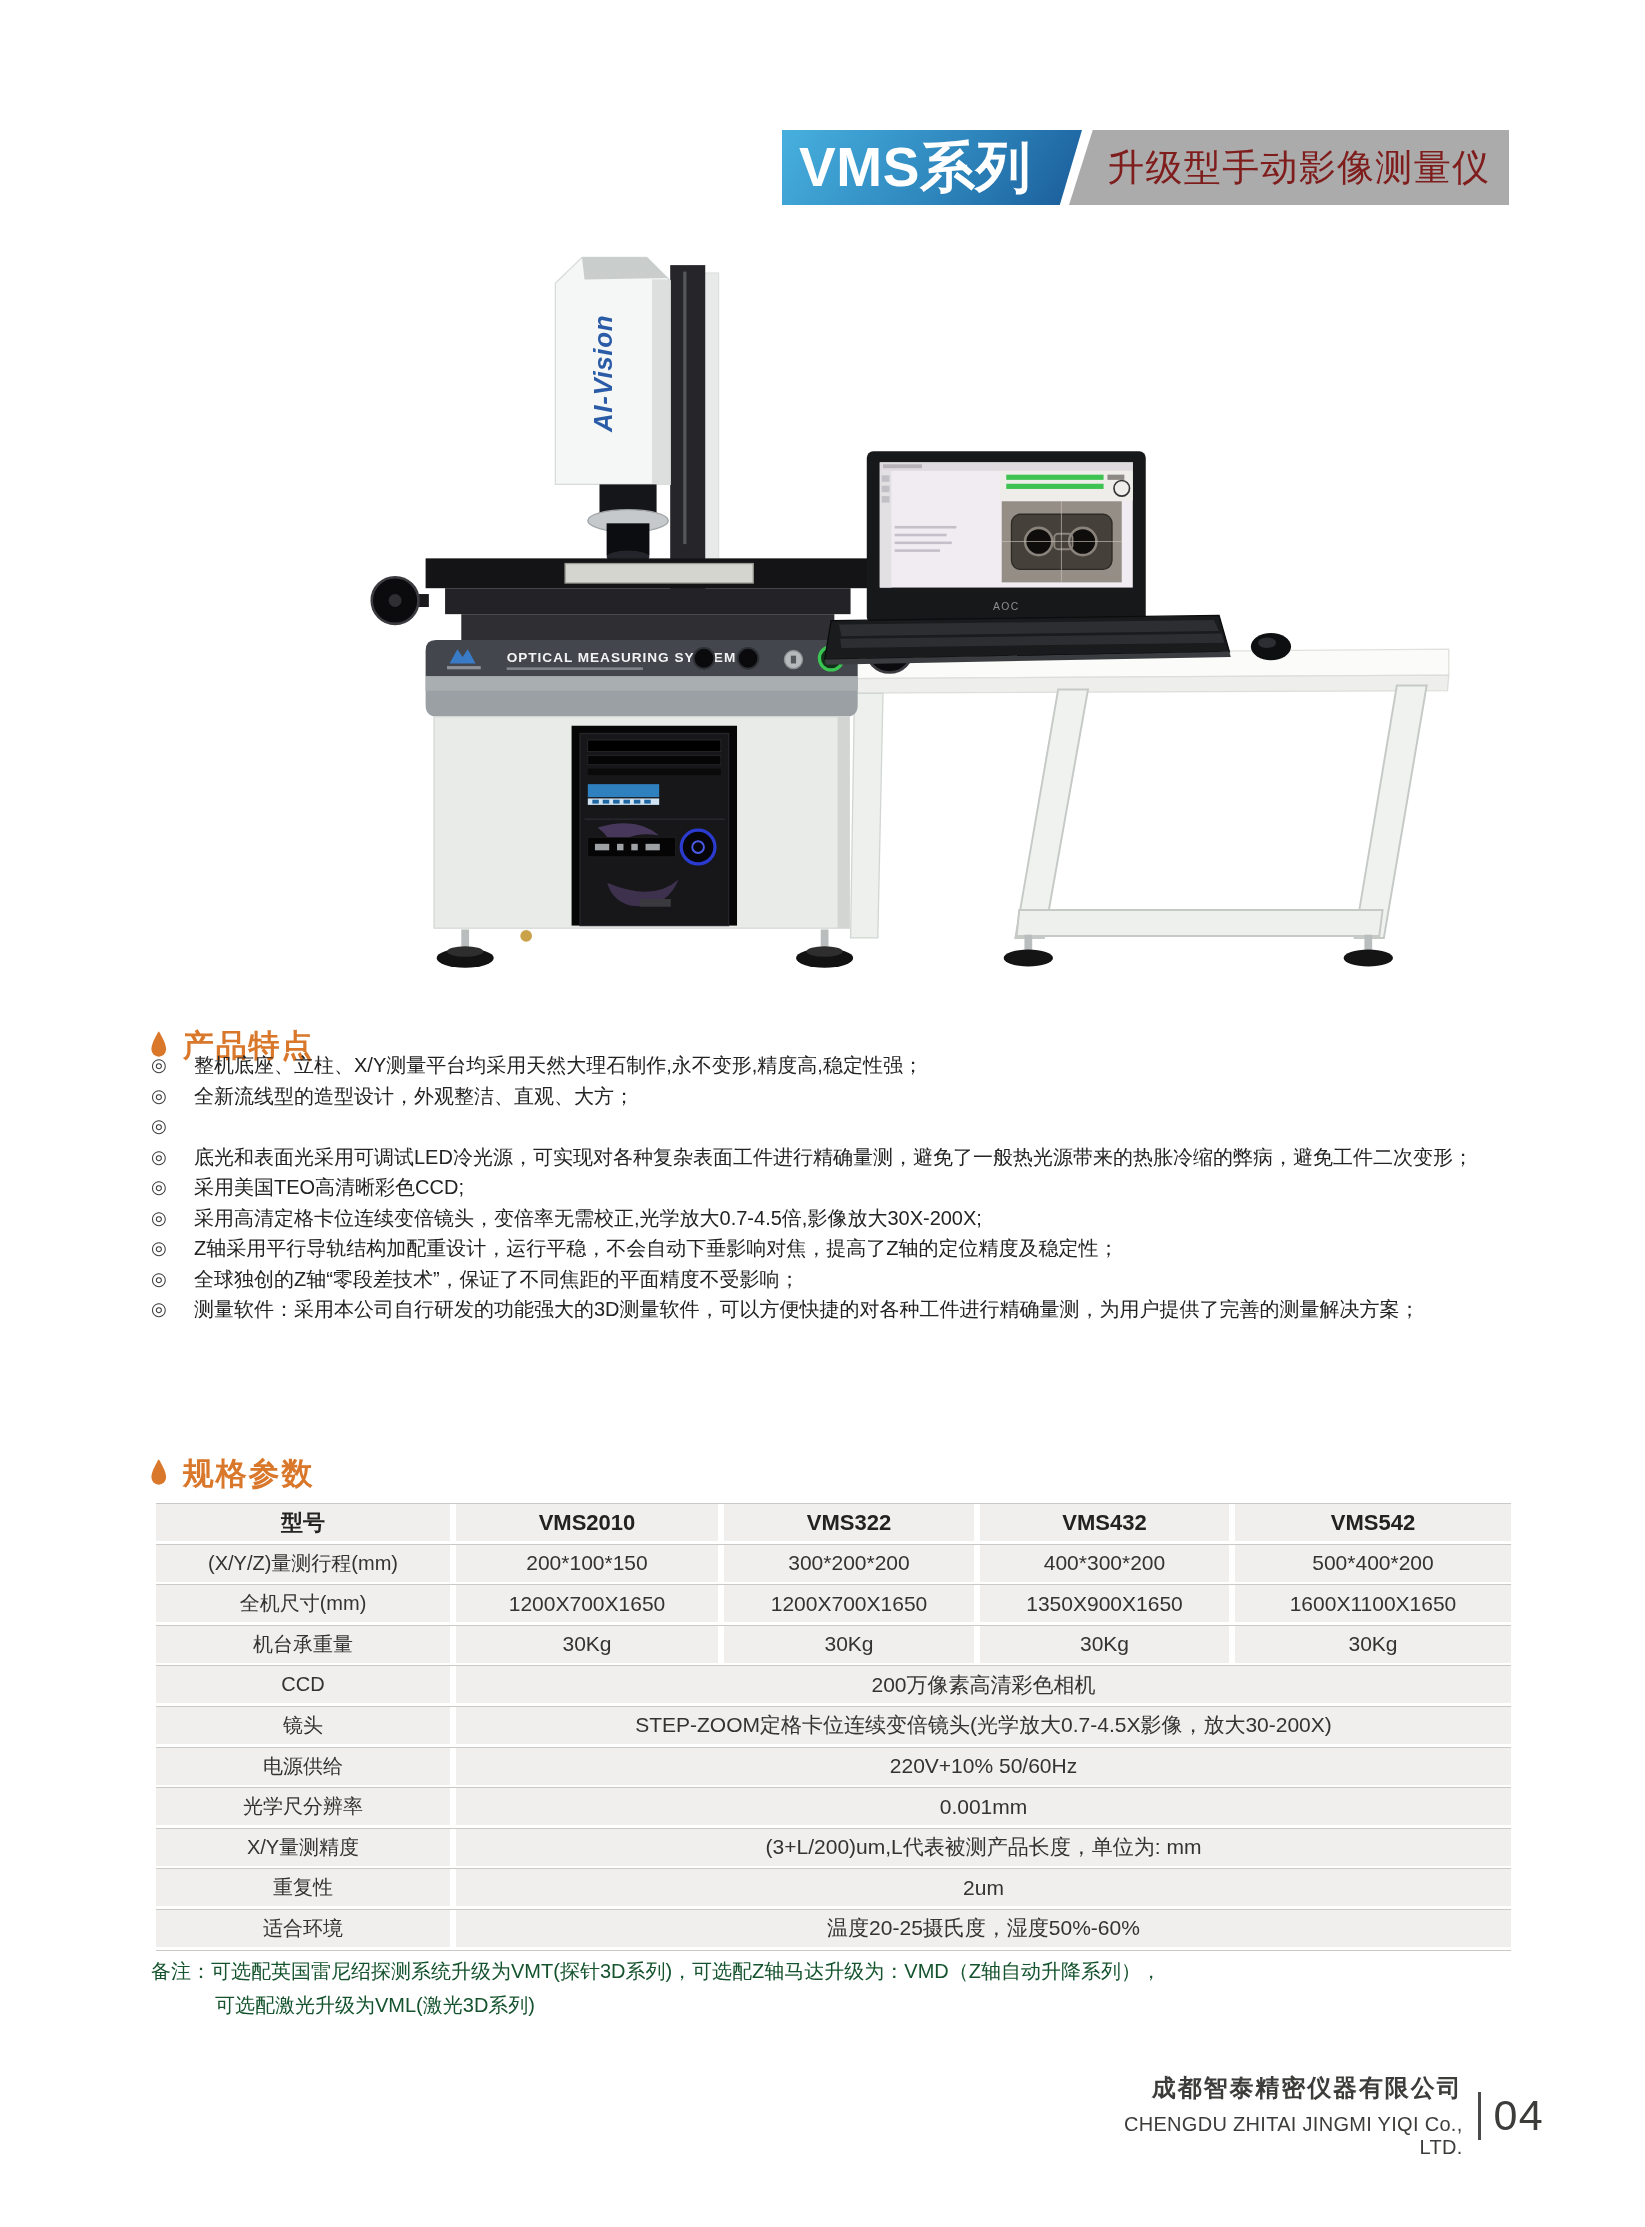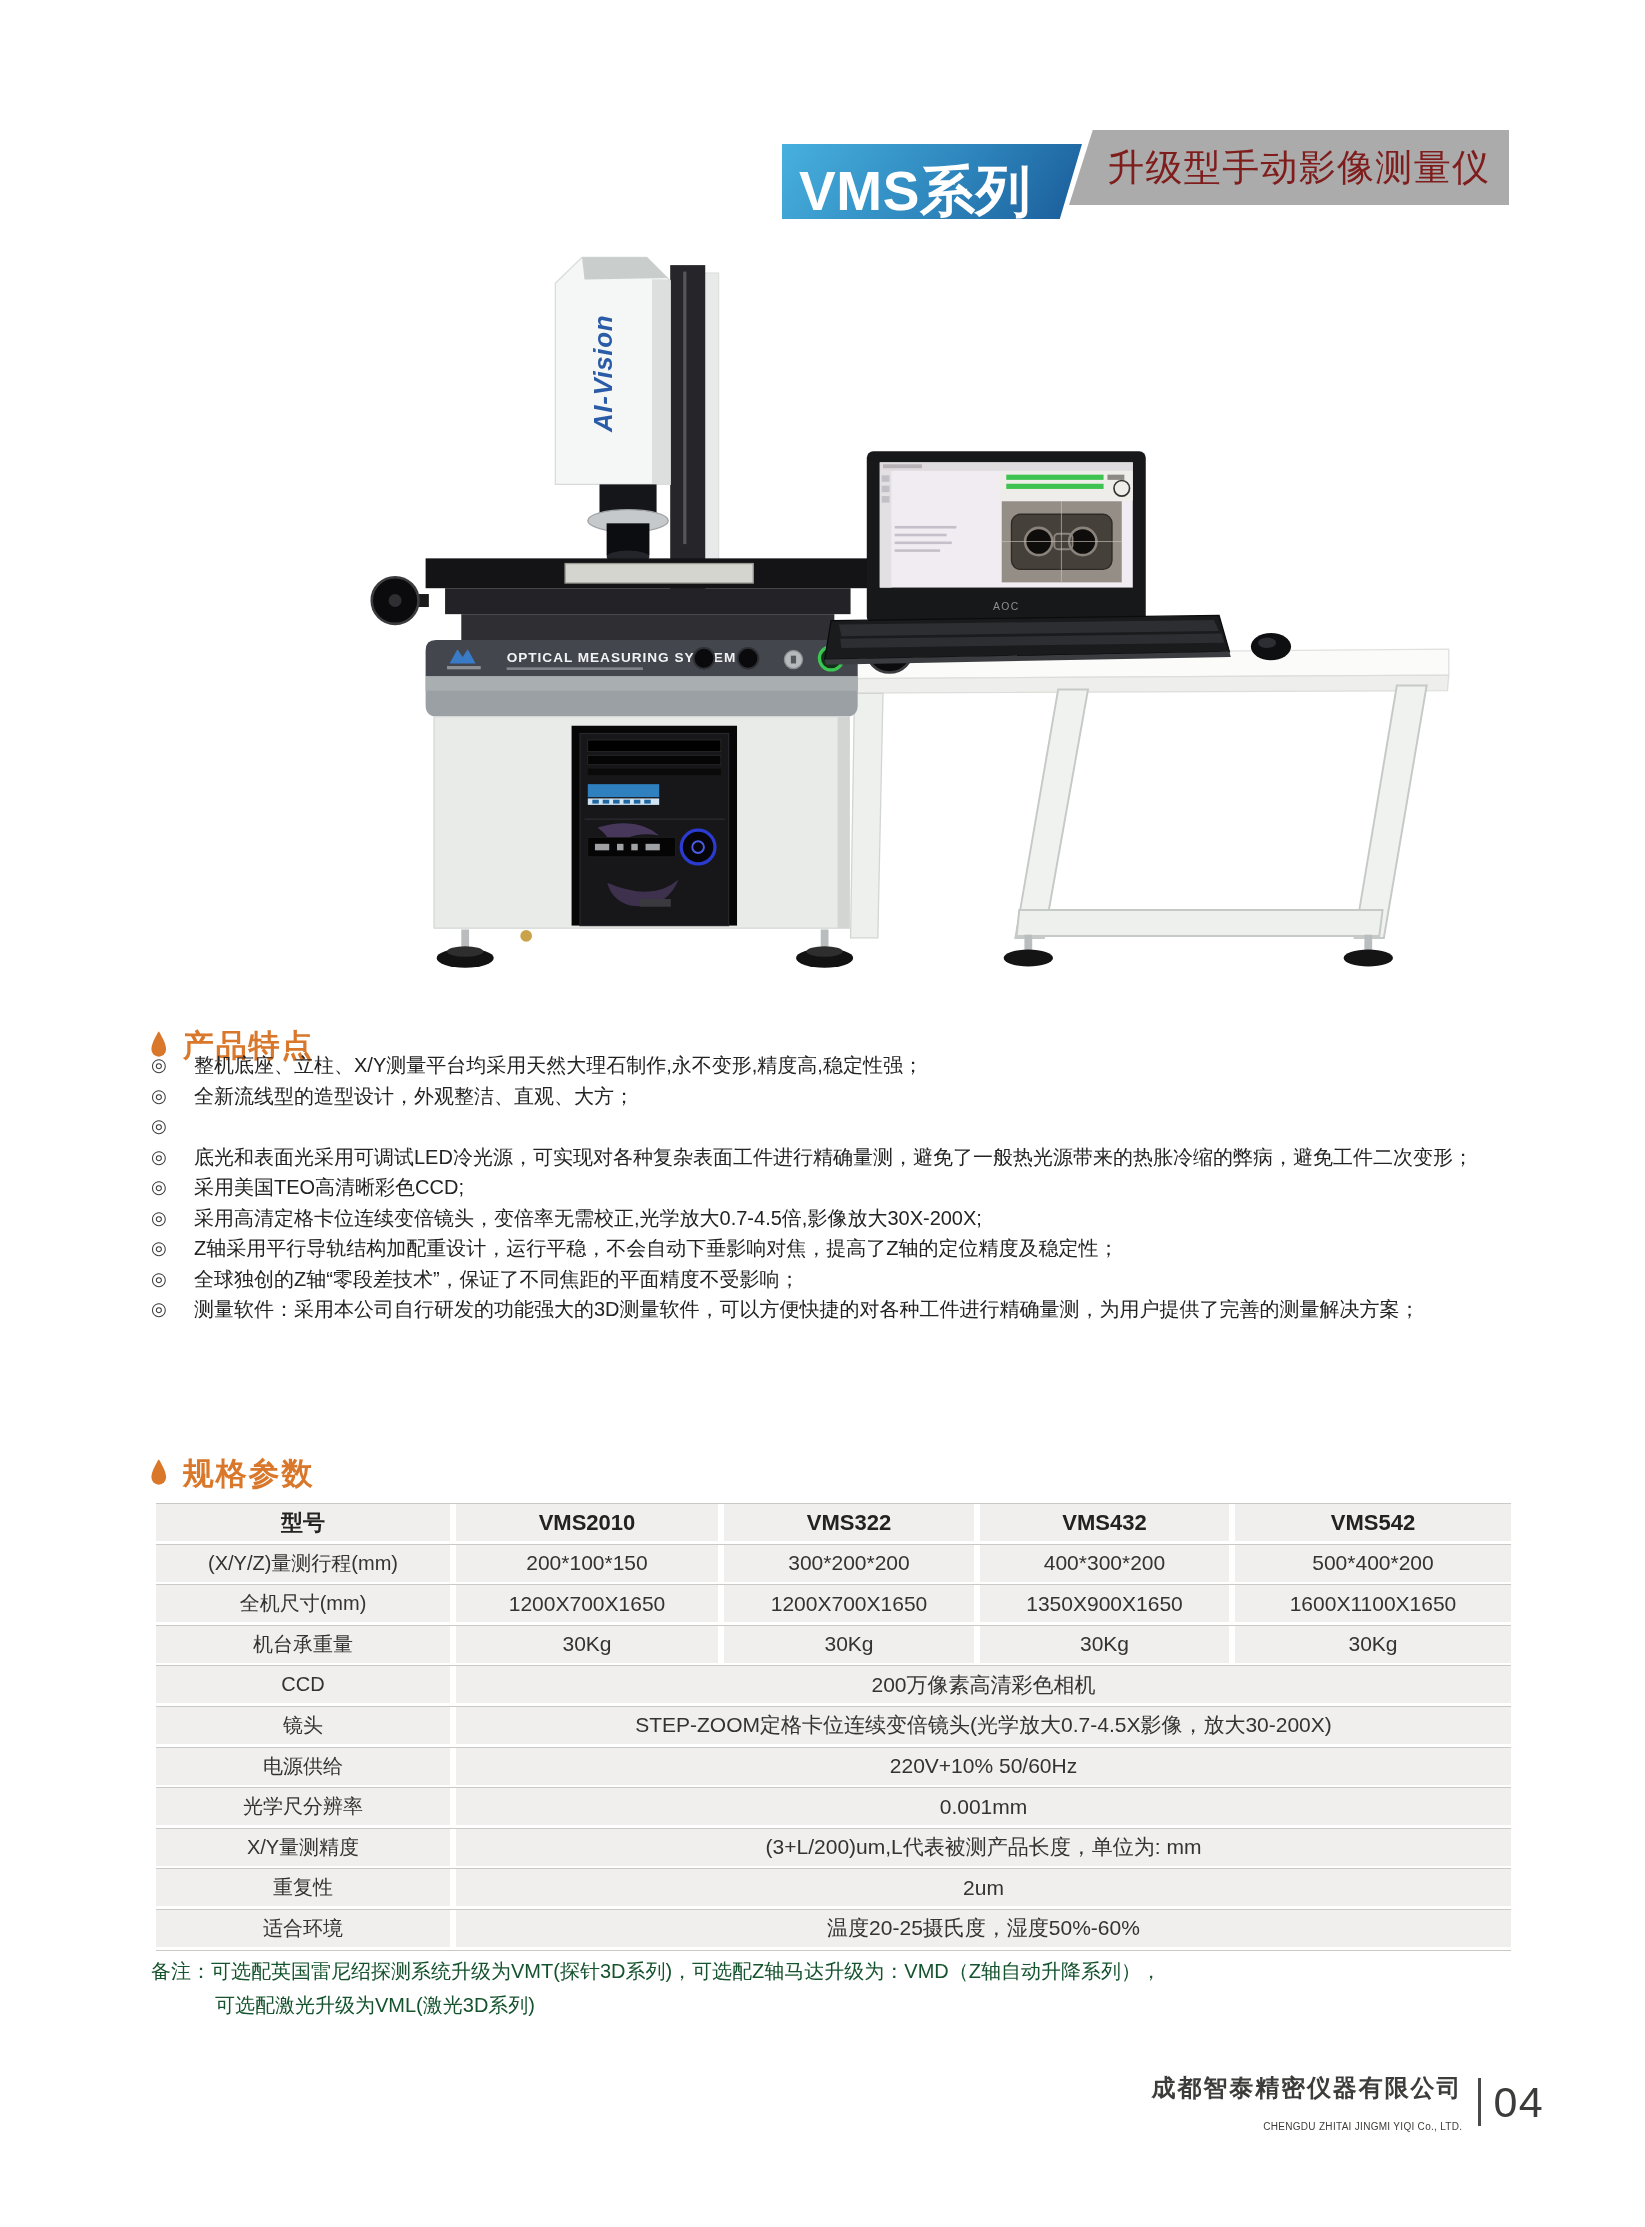--- a/index.html
+++ b/index.html
@@ -3,21 +3,21 @@
 <meta charset="utf-8">
 <style>
   html,body{margin:0;padding:0;background:#ffffff;}
   body{width:1646px;height:2227px;font-family:"Liberation Sans","DejaVu Sans",sans-serif;}
   .page{position:relative;width:1646px;height:2227px;background:#fff;overflow:hidden;}
 
   
   .hdr-blue{position:absolute;left:782px;top:130px;width:300px;height:75px;
     background:linear-gradient(125deg,#47b0de 0%,#2e86bd 55%,#1a5c99 100%);
     clip-path:polygon(0 0,100% 0,92.6% 100%,0 100%);
-    display:flex;align-items:flex-end;padding-left:17px;box-sizing:border-box;margin-top:14px;}
+    display:flex;align-items:center;padding-left:17px;box-sizing:border-box;}
   .hdr-blue span{color:#fff;font-size:55px;font-weight:bold;letter-spacing:0.6px;line-height:1;}
   .hdr-gray{position:absolute;left:1069px;top:130px;width:440px;height:75px;background:#ababab;
     clip-path:polygon(5.4% 0,100% 0,100% 100%,0 100%);
     display:flex;align-items:center;justify-content:center;padding-left:19.5px;box-sizing:border-box;}
   .hdr-gray span{color:#7f1d1d;font-size:37px;font-weight:normal;letter-spacing:1.3px;line-height:1;}
 
   
   .sec-head{position:absolute;display:flex;align-items:center;gap:14.3px;}
   .sec-head .drop{width:19.5px;height:32px;}
   .sec-head .t{font-size:31px;font-weight:bold;color:#d9772b;letter-spacing:1.9px;}
@@ -45,21 +45,21 @@
   .srow .cell.lab{font-size:20px;}
 
   
   .notes{position:absolute;left:151px;top:1954px;width:1428px;font-size:20px;color:#14532d;line-height:34px;}
   .notes .l2{padding-left:64px;}
 
   
   .footer{position:absolute;left:1103px;top:2072px;width:441px;display:flex;align-items:center;justify-content:flex-end;}
   .f-co{text-align:right;}
   .f-cn{font-size:24px;font-weight:bold;color:#3c3c3a;letter-spacing:1.9px;}
-  .f-en{font-size:10px;color:#3c3c3a;letter-spacing:0.3px;margin-top:17px;}
+  .f-en{font-size:20px;color:#3c3c3a;letter-spacing:0.3px;margin-top:9px;}
   .f-bar{width:2.6px;height:48px;background:#4a4a48;margin:0 13px 0 15.6px;}
   .f-pg{font-size:43px;color:#3c3c3a;font-weight:500;letter-spacing:1.3px;}
 
   
   .photo{position:absolute;left:312px;top:221px;width:1142px;height:798px;}
 </style>
 </head>
 <body>
 
 <div class="page">

